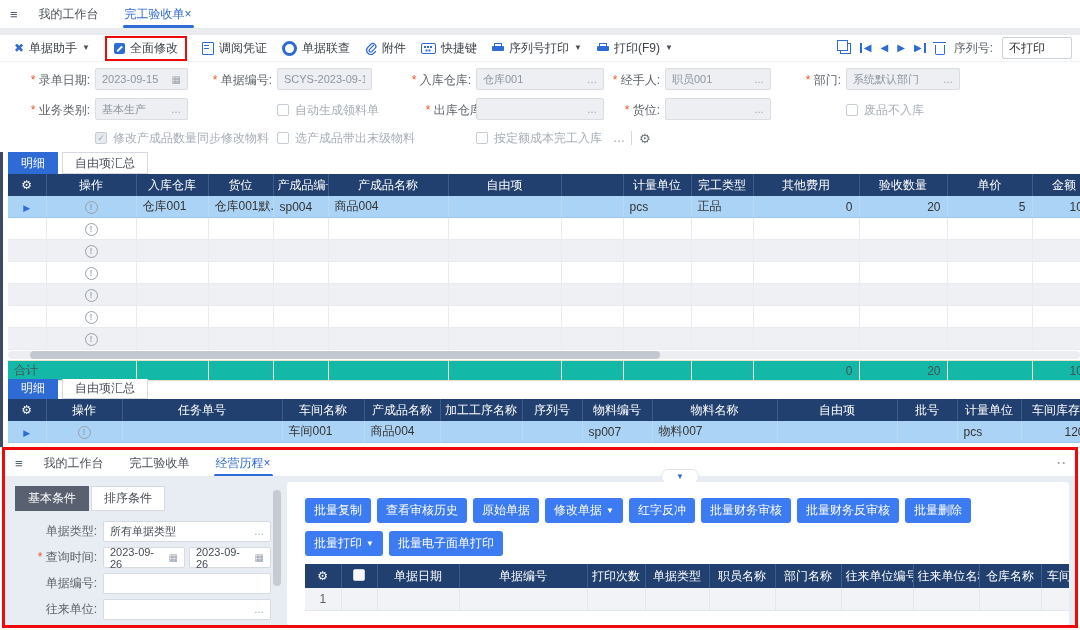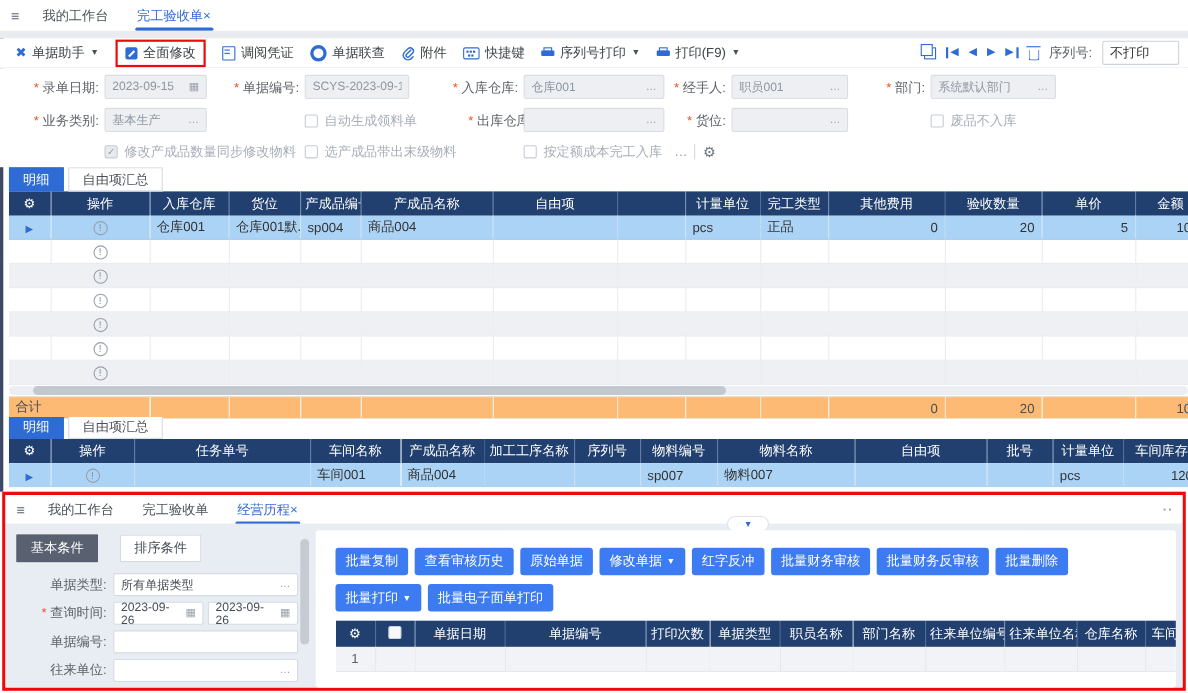--- a/index.html
+++ b/index.html
@@ -73,33 +73,33 @@
            white-space:nowrap;overflow:hidden;background:#fff;}
   tr.sel td{background:#abd3f5;border-right-color:#bcd9f2;border-bottom-color:#9cc6ea;}
   tr.alt td{background:#eef0f4;}
   .num{text-align:right;}
   .ctr{text-align:center;}
   .opic{display:inline-flex;width:13px;height:13px;border:1px solid #98a0ad;border-radius:50%;color:#848c99;
         font-size:9px;align-items:center;justify-content:center;line-height:1;box-sizing:border-box;}
   .rowcaret{color:#2e6bd4;font-size:9px;line-height:1;}
   .hscroll{height:8px;background:#eceef2;border-radius:4px;position:relative;margin:1px 0;}
   .hthumb{position:absolute;left:22px;top:0;height:8px;width:630px;background:#c3c7cf;border-radius:4px;}
-  table.grid.totalrow td{background:#fdba74;border-right:1px solid #eee6cd;border-top:1px solid #e9e2cb;
+  table.grid.totalrow td{background:#14b8a6;border-right:1px solid #eee6cd;border-top:1px solid #e9e2cb;
         border-bottom:1px solid #e9e2cb;height:19px;color:#4a5058;}
 
   
   #bwin{left:2px;top:447px;width:1076px;height:181px;border:3px solid #ee0a0a;background:#fff;box-sizing:border-box;}
   #btabbar{position:absolute;left:0;top:0;right:0;height:26px;display:flex;align-items:center;background:#fff;}
   .moreic{margin-left:auto;margin-right:8px;color:#9aa2ad;font-weight:bold;letter-spacing:1px;}
   #bcontent{position:absolute;left:0;top:26px;right:0;bottom:0;background:#e8ecf3;}
   #pill{position:absolute;left:656px;top:-7px;width:36px;height:13px;background:#fff;border:1px solid #dfe3e9;
         border-radius:7px;display:flex;align-items:center;justify-content:center;}
   #pill .caret{color:#2e6bd4;font-size:8px;}
   #lpanel{position:absolute;left:10px;top:10px;width:256px;}
-  .ftabs{display:flex;gap:20px;}
+  .ftabs{display:flex;gap:2px;}
   .ftab{padding:3px 12px;background:#fff;border:1px solid #d6dae0;color:#454b54;}
   .ftab.active{background:#596070;border-color:#596070;color:#fff;}
   .lrow{display:flex;align-items:center;margin-top:5px;}
   .lrow .flabel{width:82px;margin-right:6px;flex:none;}
   .winput{flex:1;height:21px;background:#fff;border:1px solid #d6dbe2;border-radius:2px;display:flex;align-items:center;
           justify-content:space-between;padding:0 6px;color:#454b54;font-size:11px;box-sizing:border-box;}
   .dstack{flex:1;display:flex;flex-direction:row;gap:4px;}
   #vscroll{position:absolute;left:268px;top:14px;width:8px;height:130px;}
   .vthumb{width:8px;height:96px;background:#c6cad2;border-radius:4px;}
   #rcard{position:absolute;left:282px;top:6px;right:6px;bottom:0;background:#fff;border-radius:3px;

